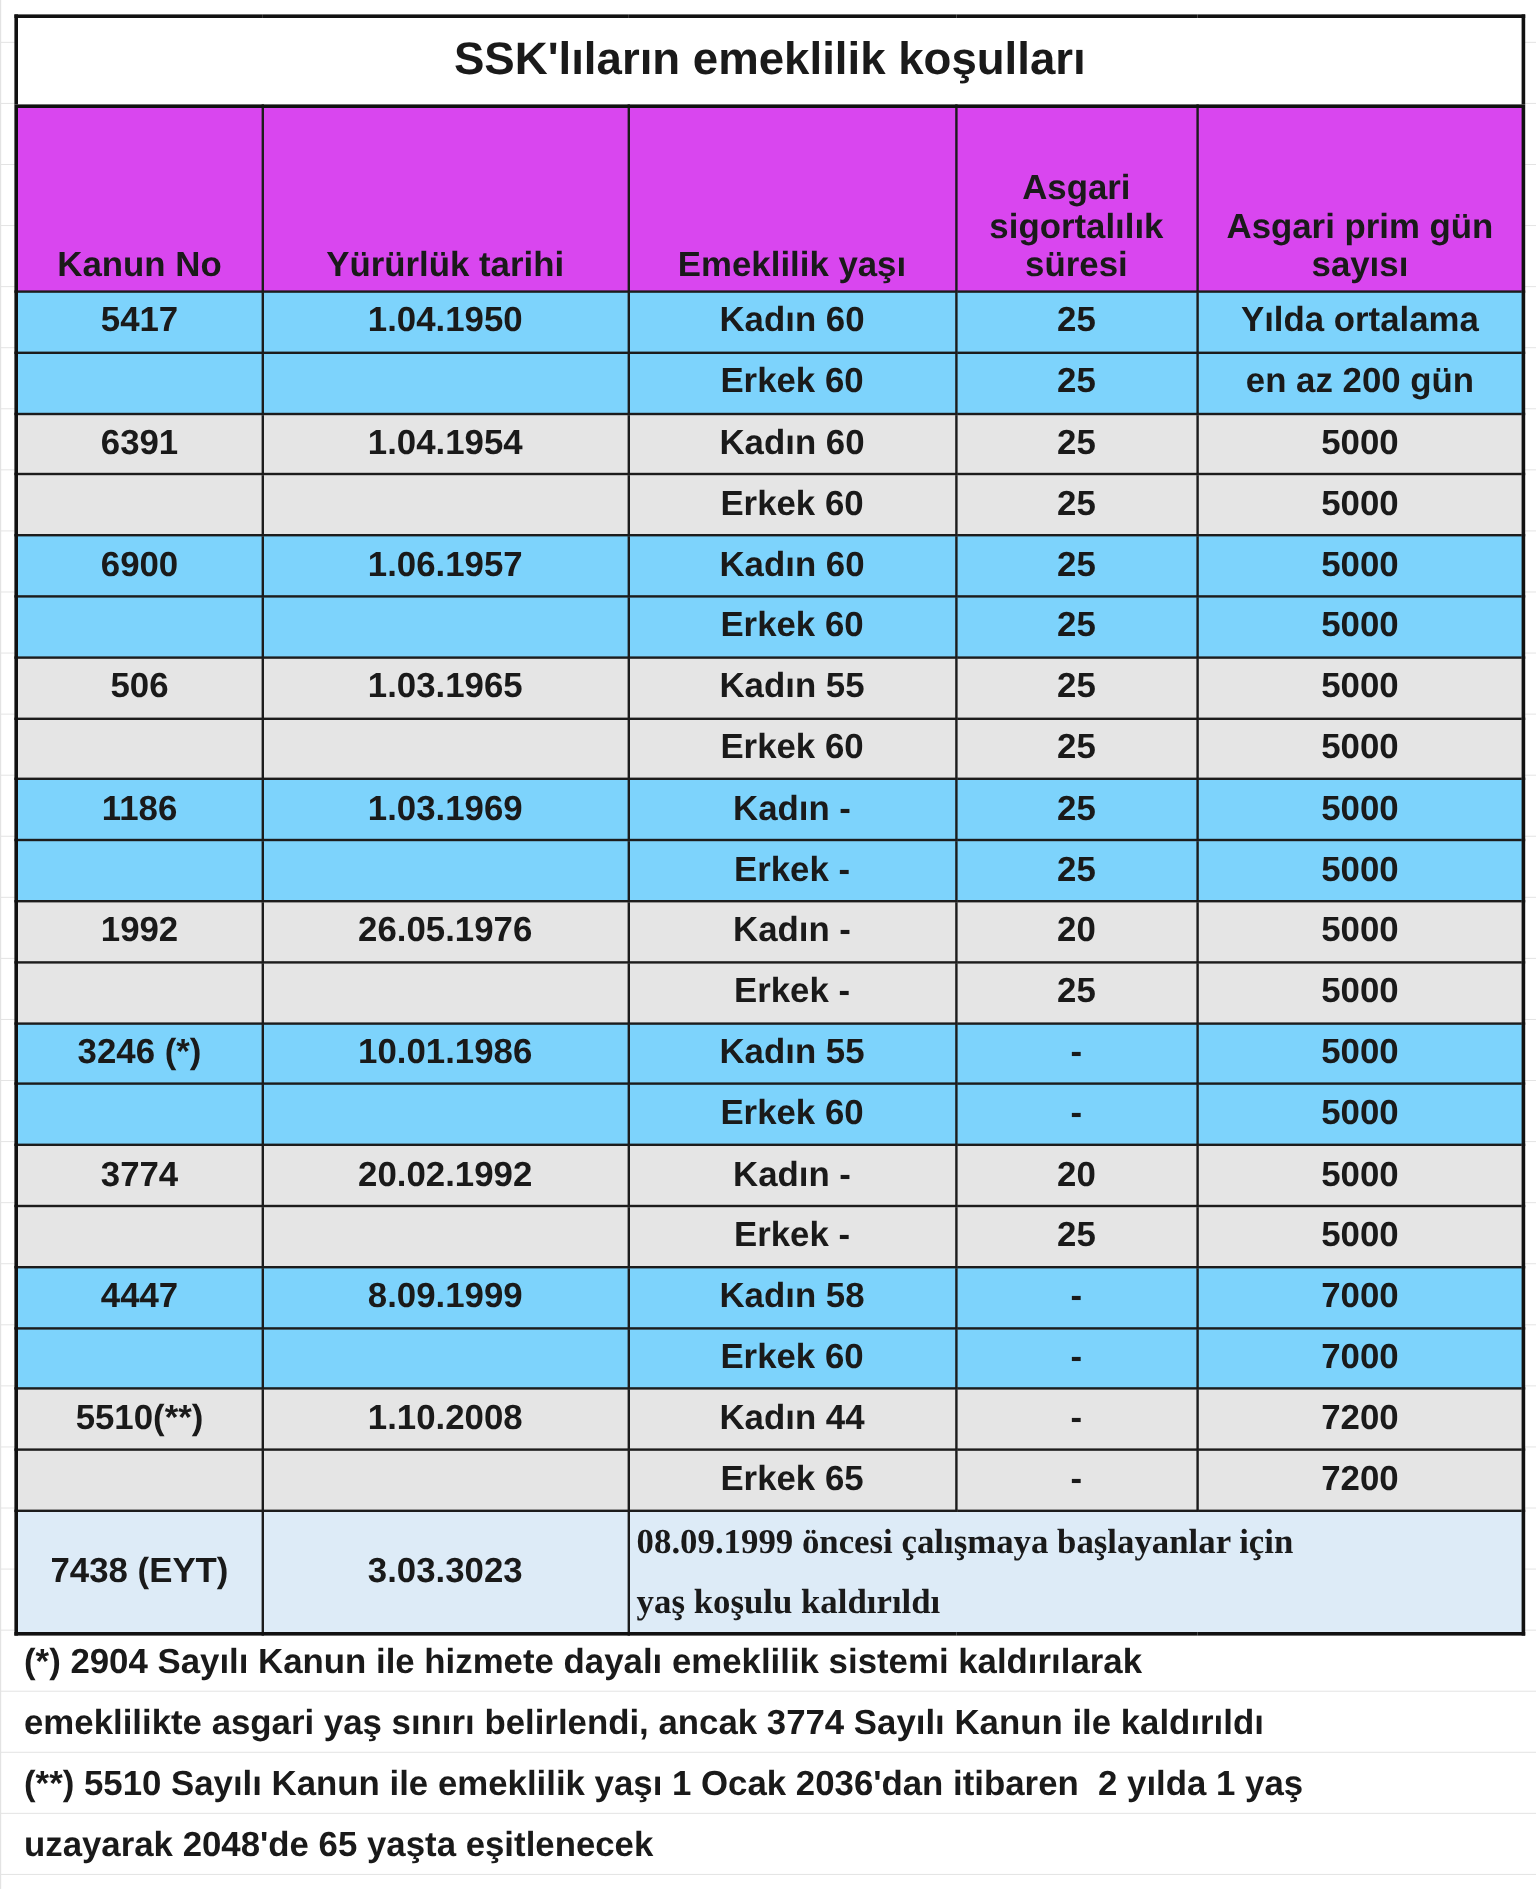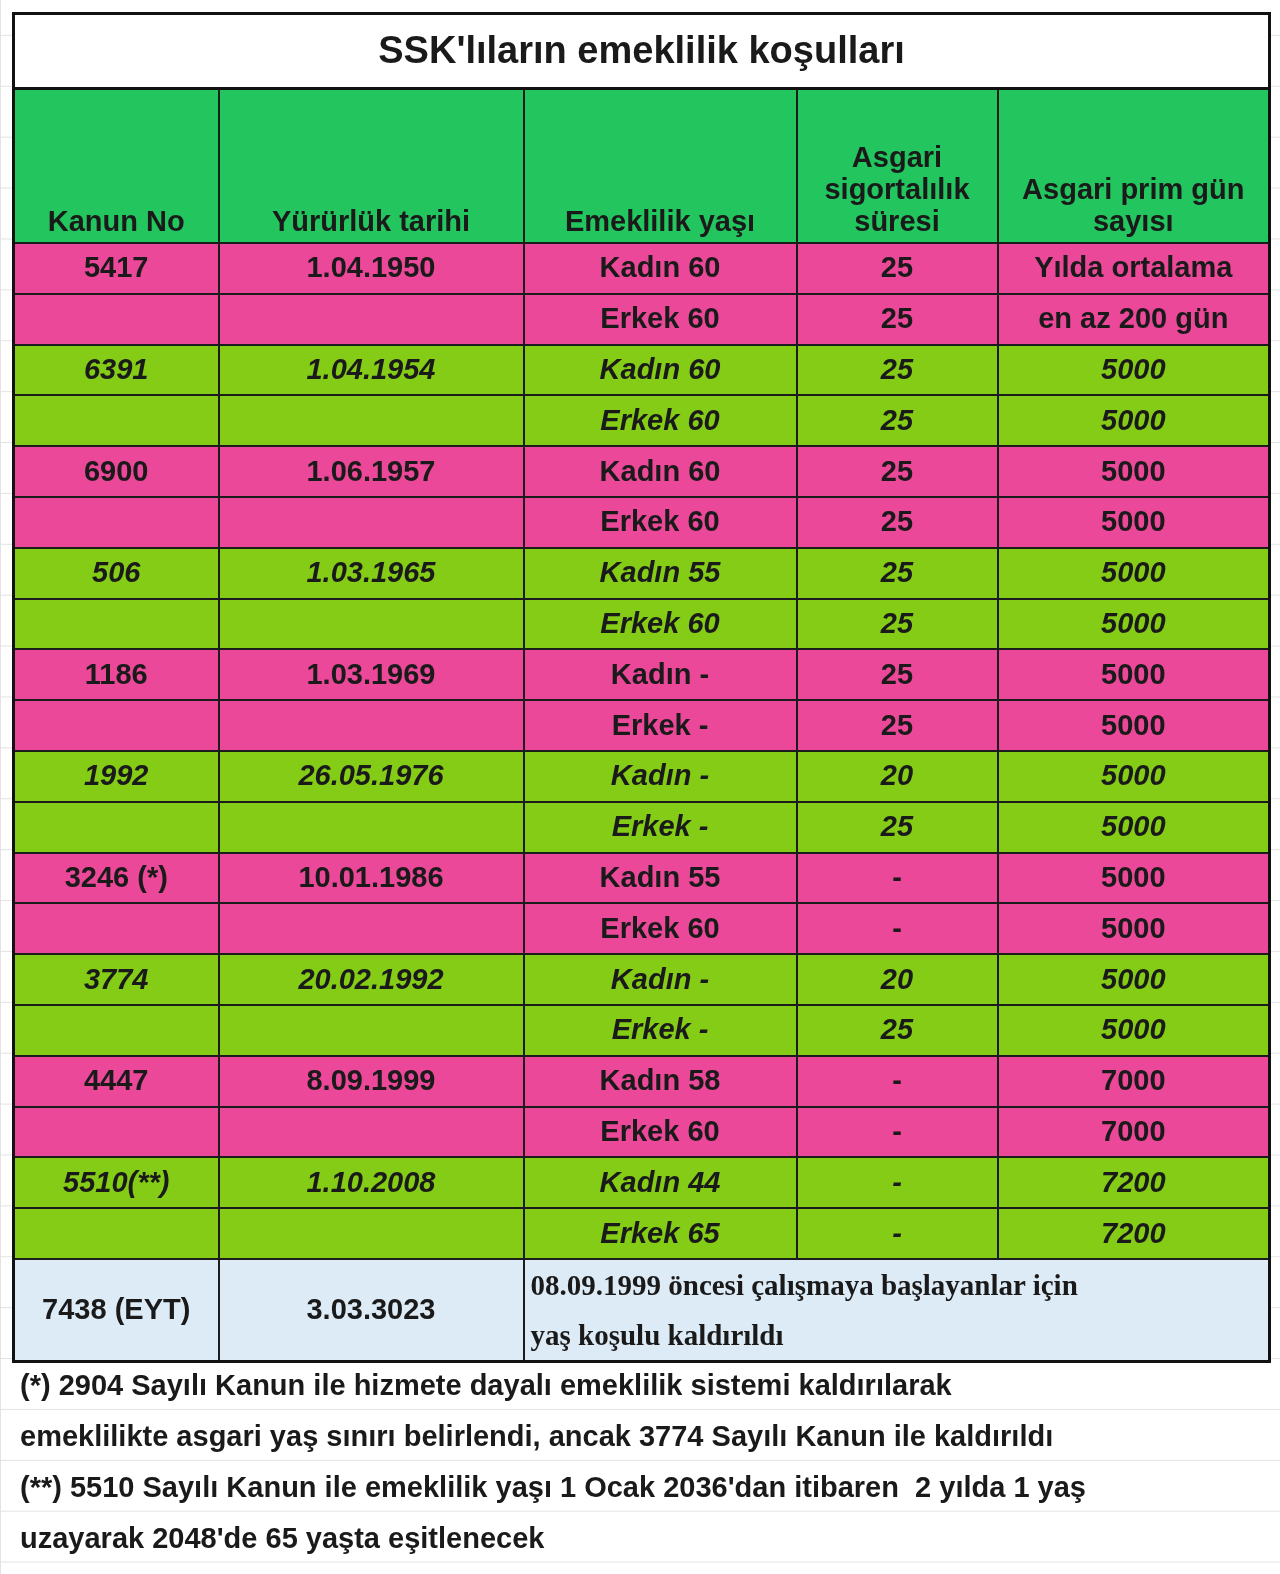--- a/index.html
+++ b/index.html
@@ -38,29 +38,29 @@
     padding: 0;
     line-height: 1.1;
   }
   .title-cell {
     background: #ffffff;
     height: 72px;
     font-size: 38px !important;
     border-bottom: 3px solid #111 !important;
   }
   .hdr th {
-    background: #22c55e;
+    background: #d946ef;
     height: 148px;
     vertical-align: bottom;
     padding-bottom: 4px !important;
     line-height: 50px;
     font-size: 29px;
   }
-  .blue td { background: #ec4899; }
-  .green td { background: #84cc16; font-style: italic; }
+  .blue td { background: #7dd3fc; }
+  .green td { background: #e5e5e5; }
   tr.data td { height: 48.8px; }
   .eyt td { height: 98px; background: #ddebf7; }
   .eyt td.note-merged {
     text-align: left;
     padding-left: 6px;
     line-height: 50px;
     font-family: Liberation Serif, serif;
   }
   .footnotes {
     position: absolute; left: 12px; top: 1360px; width: 1256px;

